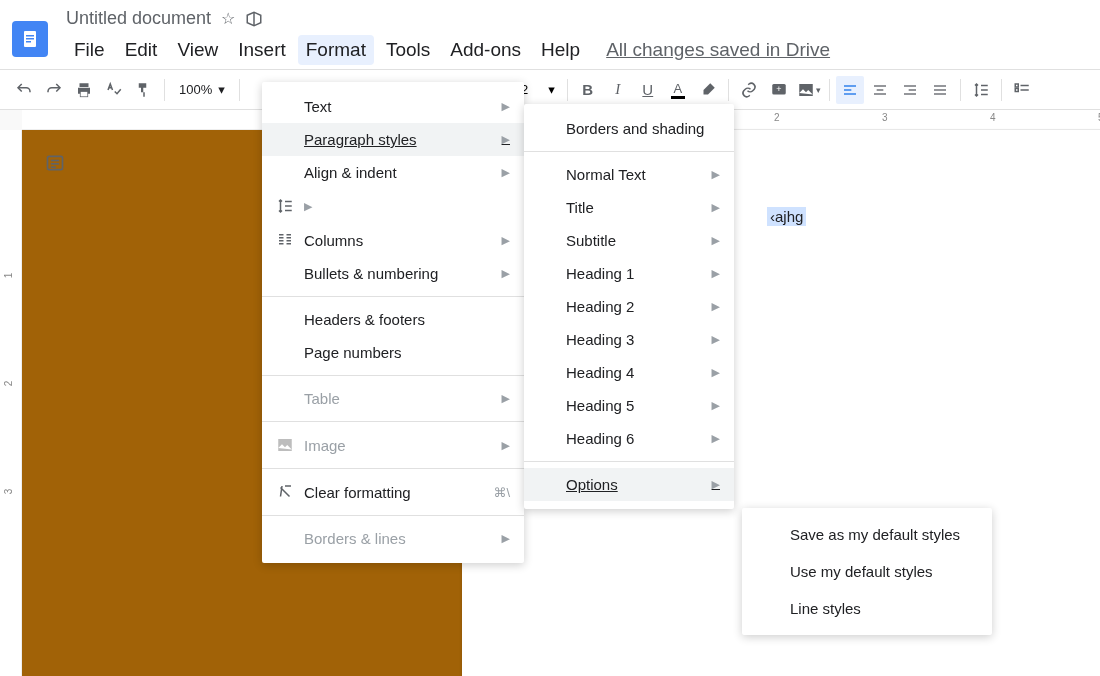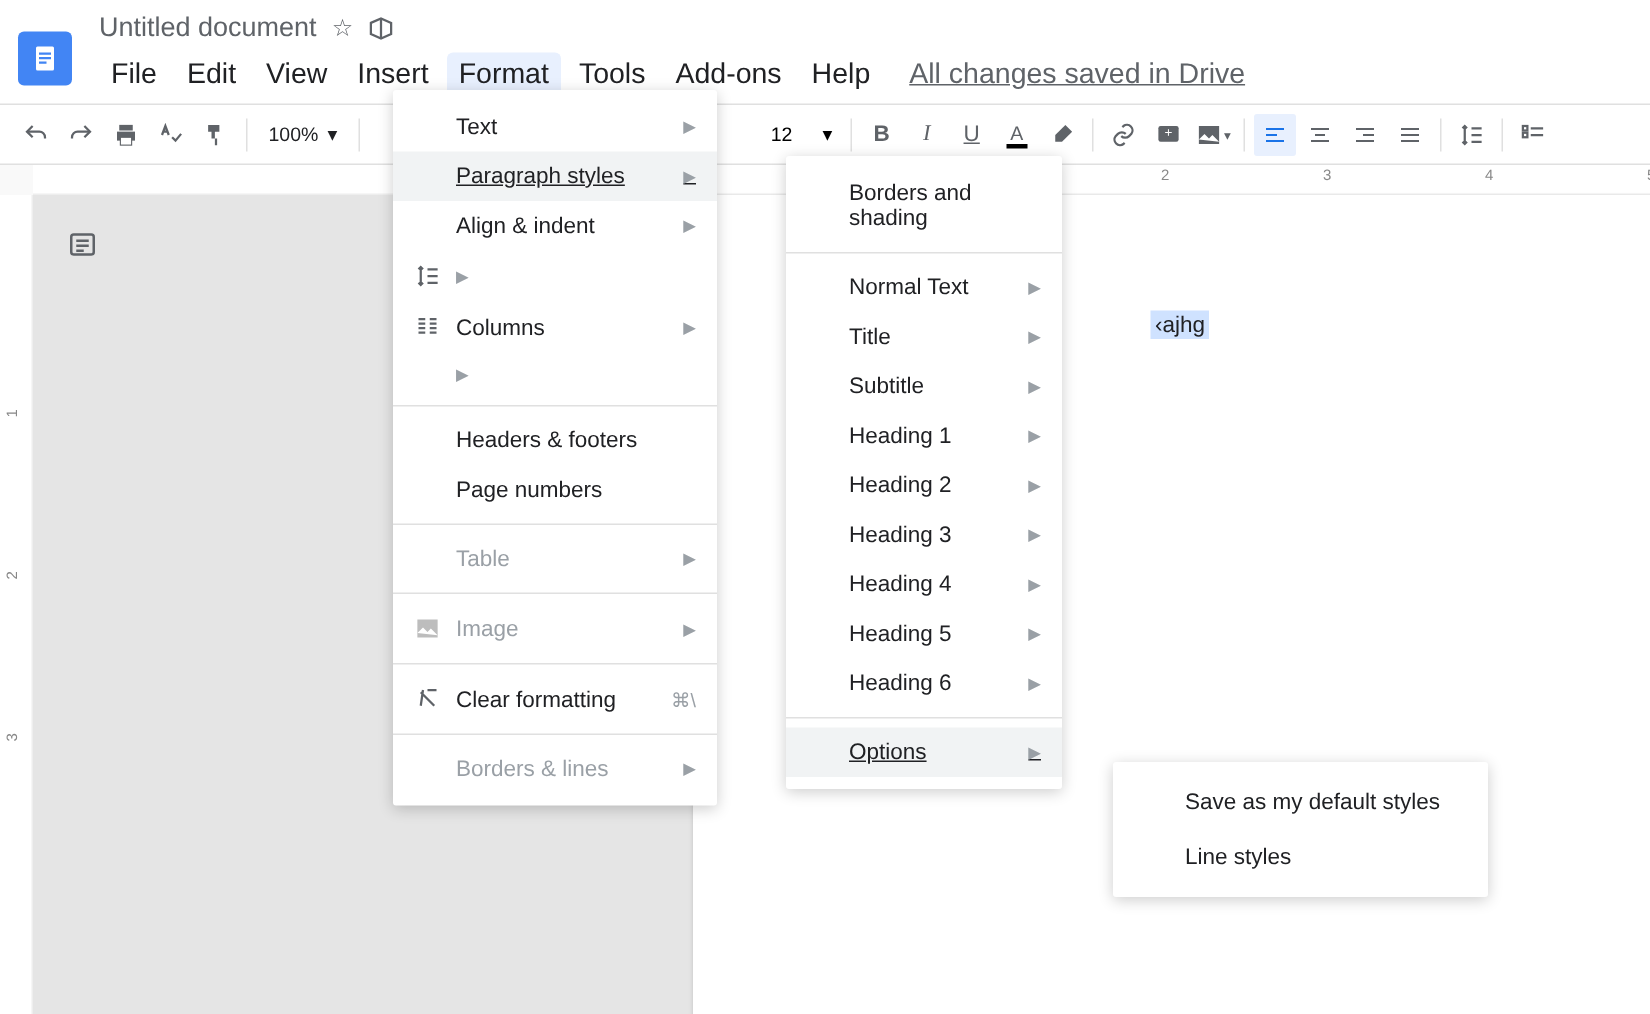--- a/index.html
+++ b/index.html
@@ -23,39 +23,39 @@
 .zoom { display:flex; align-items:center; font-size:13px; color:#202124; gap:6px; padding:0 8px; cursor:pointer; }
 .fontsize { display:flex; align-items:center; font-size:13px; gap:20px; padding:0 6px; cursor:pointer; }
 .toolbar-spacer { width:260px; }
 .ruler-area { display:flex; height:20px; background:#f1f3f4; }
 .vruler { width:22px; background:#f9f9f9; }
 .hruler { flex:1; background:#fff; position:relative; border-bottom:1px solid #eee; font-size:10px; color:#888; }
 .hruler .num { position:absolute; top:2px; }
 .content-area { display:flex; height:calc(100% - 130px); }
 .vruler-col { width:22px; background:#fff; border-right:1px solid #eee; position:relative; }
 .vruler-col .vnum { position:absolute; left:6px; font-size:10px; color:#888; transform:rotate(-90deg); }
-.canvas { flex:1; background:#e5e5e5; position:relative; padding:20px 0 0 20px; }
+.canvas { flex:1; background:#a16207; position:relative; padding:20px 0 0 20px; }
 .outline-btn { position:absolute; left:18px; top:18px; width:30px; height:30px; display:flex; align-items:center; justify-content:center; color:#5f6368; cursor:pointer; }
 .page { position:absolute; left:440px; top:0; width:640px; height:800px; background:#fff; box-shadow:0 1px 3px rgba(0,0,0,0.15); }
 .page-text { position:absolute; top:78px; left:305px; font-size:15px; color:#202124; }
 .page-text .hl { background:#cfe2ff; padding:1px 3px; }
 
 
 .menu { position:absolute; background:#fff; box-shadow:0 2px 10px rgba(0,0,0,0.2); border-radius:2px; padding:8px 0; font-size:15px; color:#202124; }
-.menu.format { left:262px; top:60px; width:216px; }
+.menu.format { left:262px; top:82px; width:262px; }
 .menu-item { display:flex; align-items:center; padding:8px 14px 8px 14px; cursor:pointer; position:relative; }
 .menu-item .ico { width:28px; display:flex; align-items:center; justify-content:flex-start; color:#5f6368; }
 .menu-item .label { flex:1; }
 .menu-item .arrow { color:#9aa0a6; font-size:11px; }
 .menu-item .shortcut { color:#9aa0a6; font-size:13px; }
 .menu-item.highlight { background:#f1f3f4;text-decoration:underline; }
 .menu-item.disabled { color:#9aa0a6; }
 .menu-sep { height:1px; background:#e0e0e0; margin:6px 0; }
 
-.menu.paragraph { left:524px; top:104px; width:184px; }
+.menu.paragraph { left:524px; top:104px; width:210px; }
 .menu.options { left:742px; top:508px; width:250px; }
 .options .menu-item { padding:10px 20px; }
 
 svg { display:block; }
 </style>
 </head>
 <body>
 
 <div class="header">
   <div class="logo">
@@ -293,20 +293,21 @@
           <line x1="14" y1="9" x2="20" y2="9"></line>
           <line x1="14" y1="13" x2="20" y2="13"></line>
           <line x1="14" y1="17" x2="20" y2="17"></line>
         </svg>
       </span>
       <span class="label">Columns</span>
       <span class="arrow">▶</span>
     </div>
     <div class="menu-item">
       <span class="ico"></span>
+      <span class="label">Bullets &amp; numbering</span>
       <span class="arrow">▶</span>
     </div>
     <div class="menu-sep"></div>
     <div class="menu-item">
       <span class="ico"></span>
       <span class="label">Headers &amp; footers</span>
     </div>
     <div class="menu-item">
       <span class="ico"></span>
       <span class="label">Page numbers</span>
@@ -405,15 +406,19 @@
     </div>
   </div>
 
 <div class="menu options" id="options-menu">
     <div class="menu-item">
       <span class="ico"></span>
       <span class="label">Save as my default styles</span>
     </div>
     <div class="menu-item">
       <span class="ico"></span>
+      <span class="label">Use my default styles</span>
+    </div>
+    <div class="menu-item">
+      <span class="ico"></span>
       <span class="label">Line styles</span>
     </div>
   </div>
 
 </body></html>

